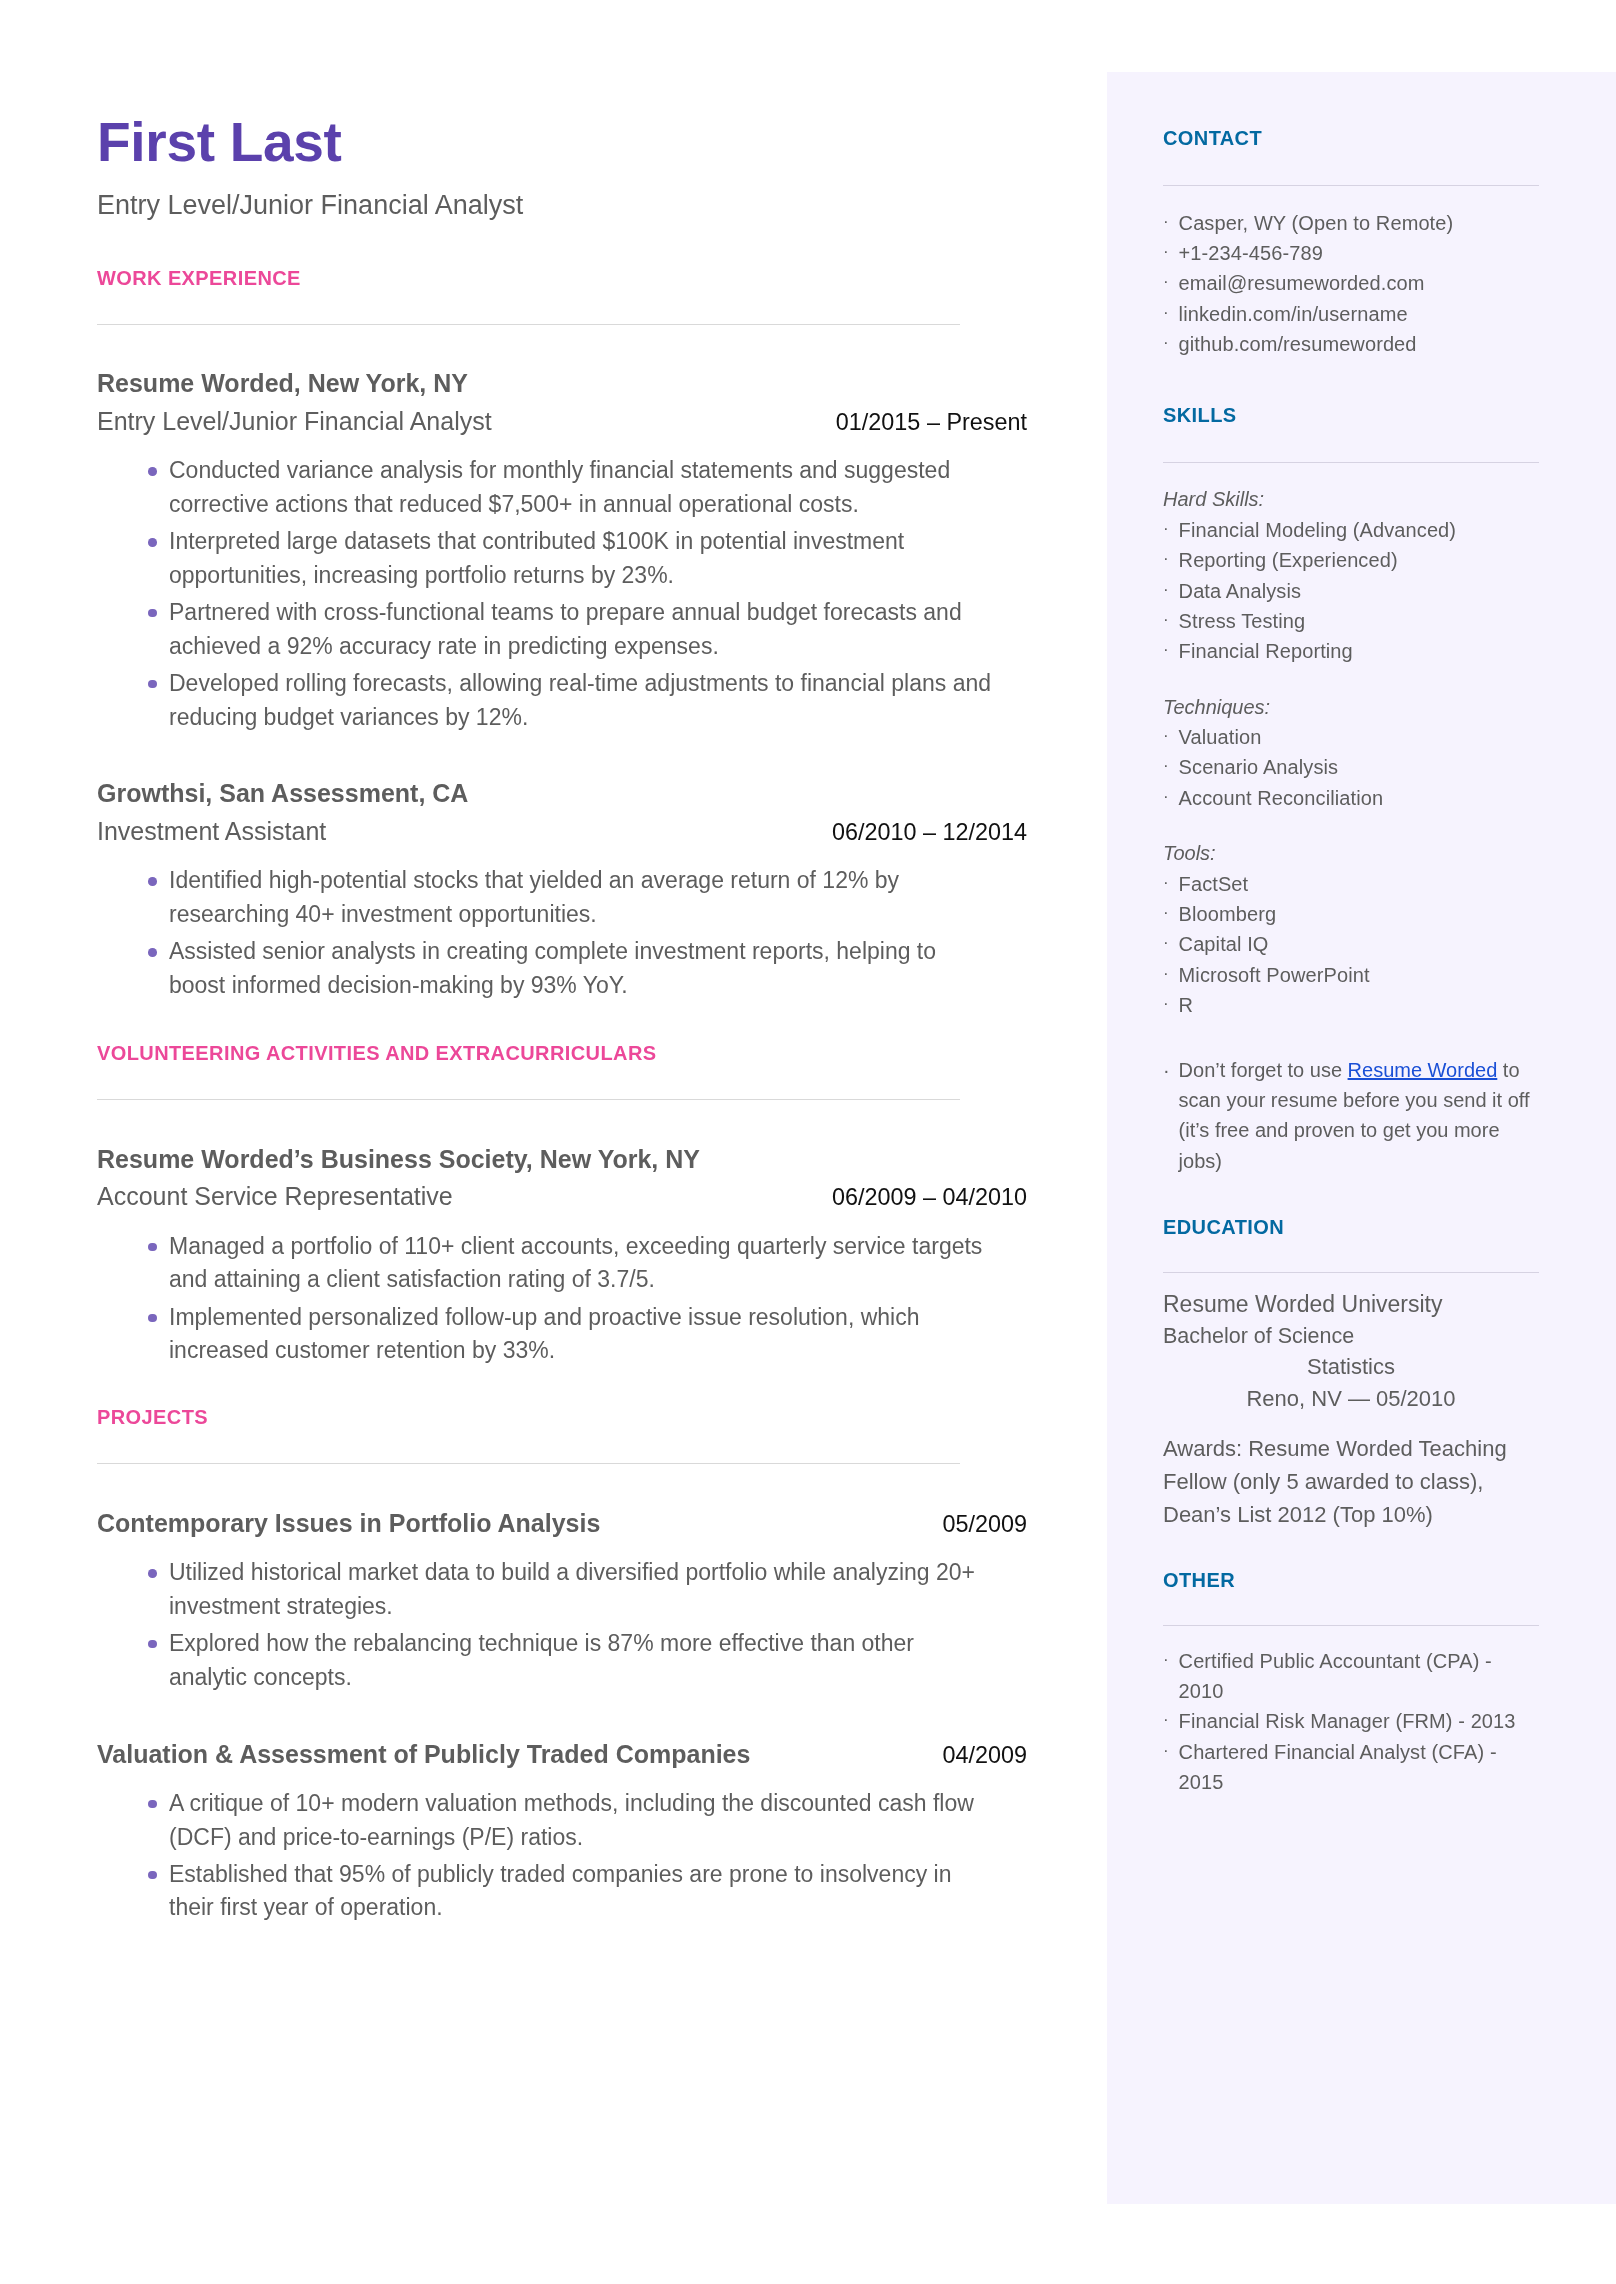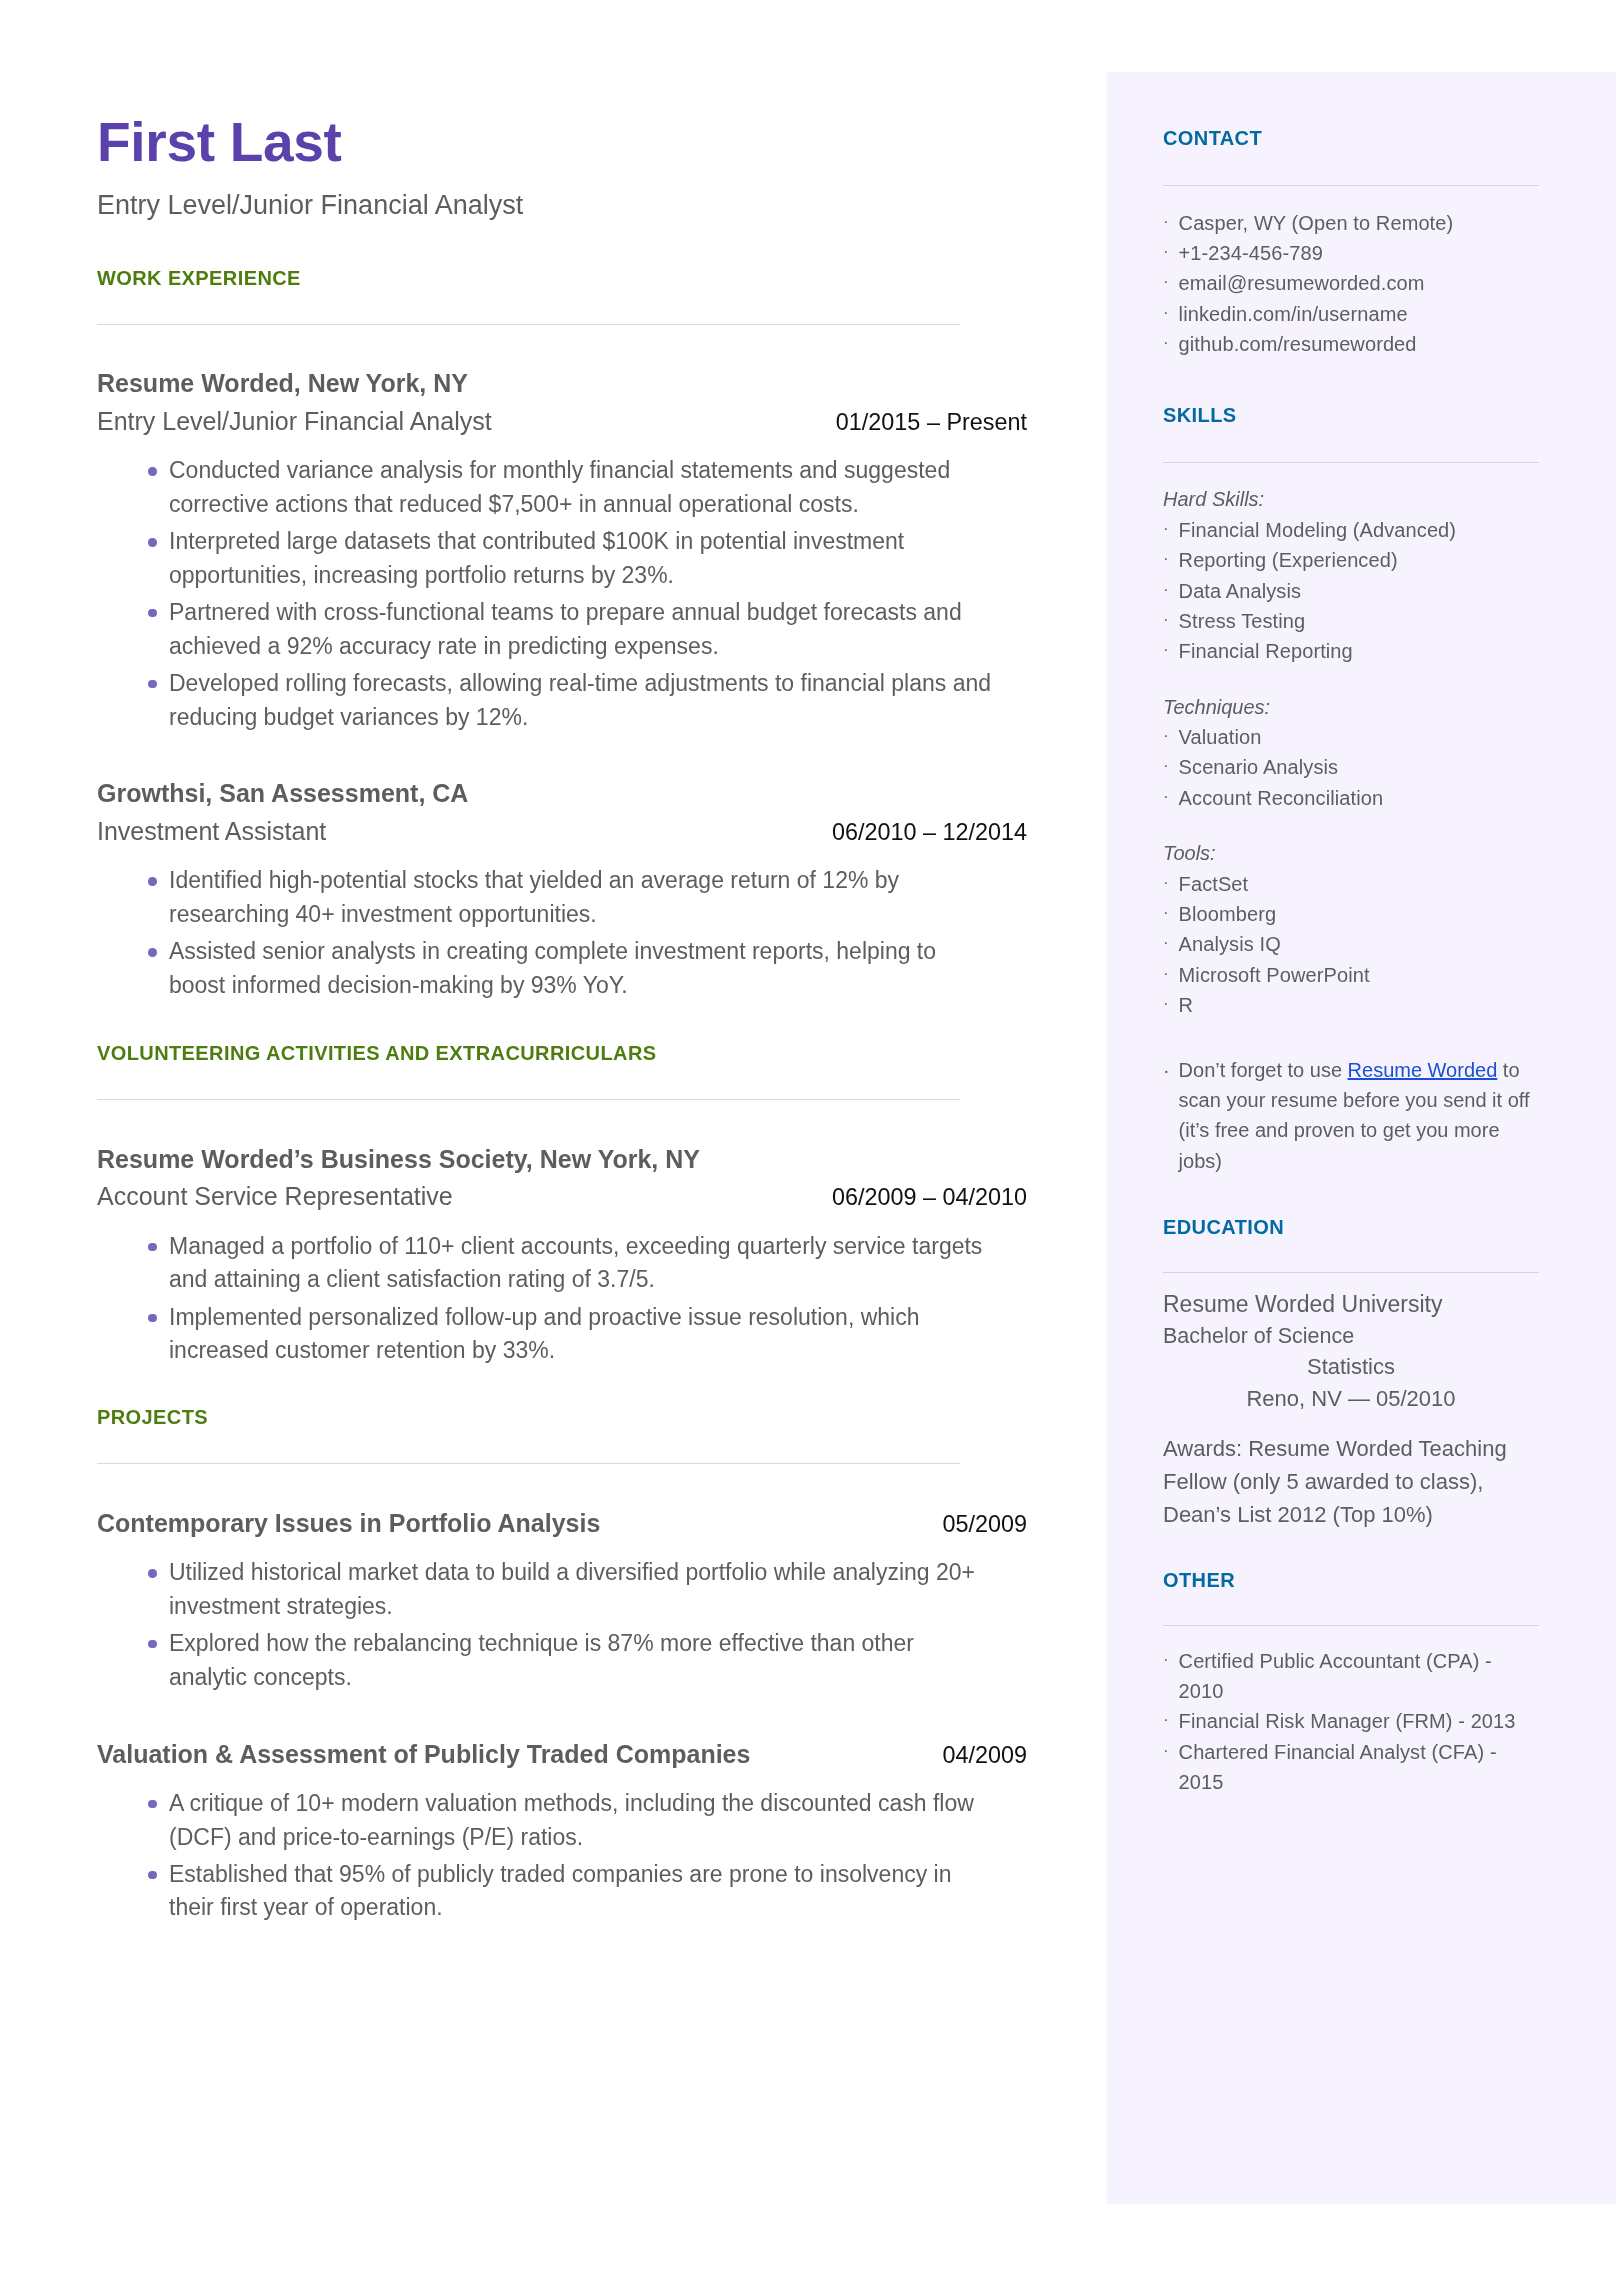--- a/index.html
+++ b/index.html
@@ -120,21 +120,21 @@
     margin-top: 114px;
     line-height: 1.05;
   }
   .subtitle {
     font-size: 27px;
     color: #5d5d5d;
     margin-top: 17px;
     line-height: 1.25;
   }
   .section-heading {
-    color: #4d7c0f;
+    color: #ec4899;
     font-size: 20px;
     font-weight: bold;
     letter-spacing: 0.4px;
     margin-top: 44px;
     line-height: 1.1;
   }
   .section-rule {
     height: 0.7px;
     background: #d9d9d9;
     width: 863px;
@@ -288,21 +288,21 @@
           <div class="side-li">
               <span class="dot">·</span>
               <span class="txt">FactSet</span>
             </div>
           <div class="side-li">
               <span class="dot">·</span>
               <span class="txt">Bloomberg</span>
             </div>
           <div class="side-li">
               <span class="dot">·</span>
-              <span class="txt">Analysis IQ</span>
+              <span class="txt">Capital IQ</span>
             </div>
           <div class="side-li">
               <span class="dot">·</span>
               <span class="txt">Microsoft PowerPoint</span>
             </div>
           <div class="side-li">
               <span class="dot">·</span>
               <span class="txt">R</span>
             </div>
         </div>

